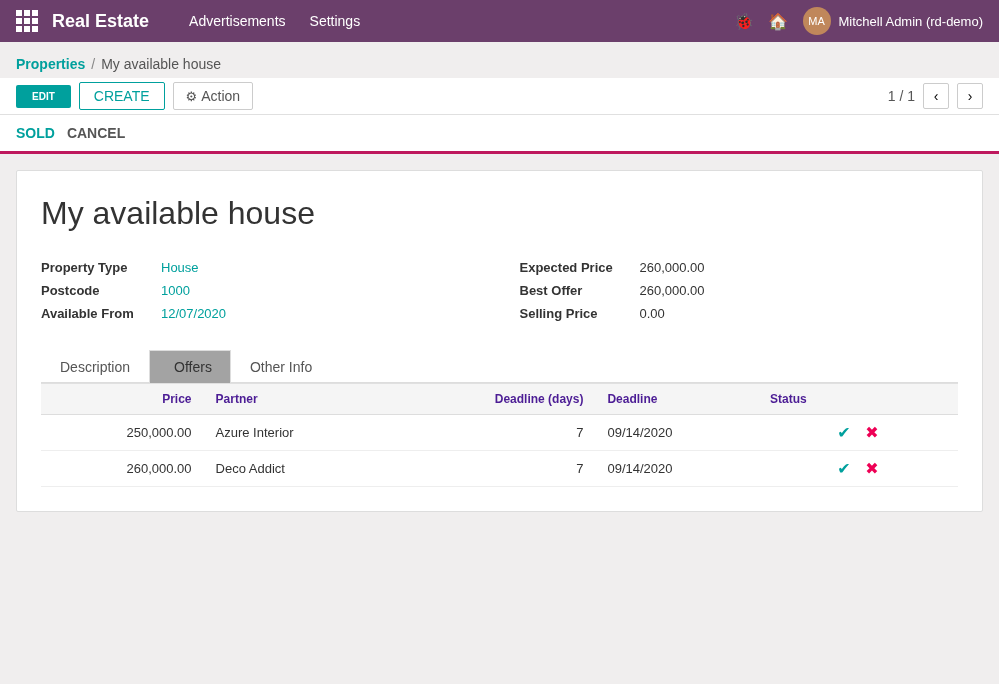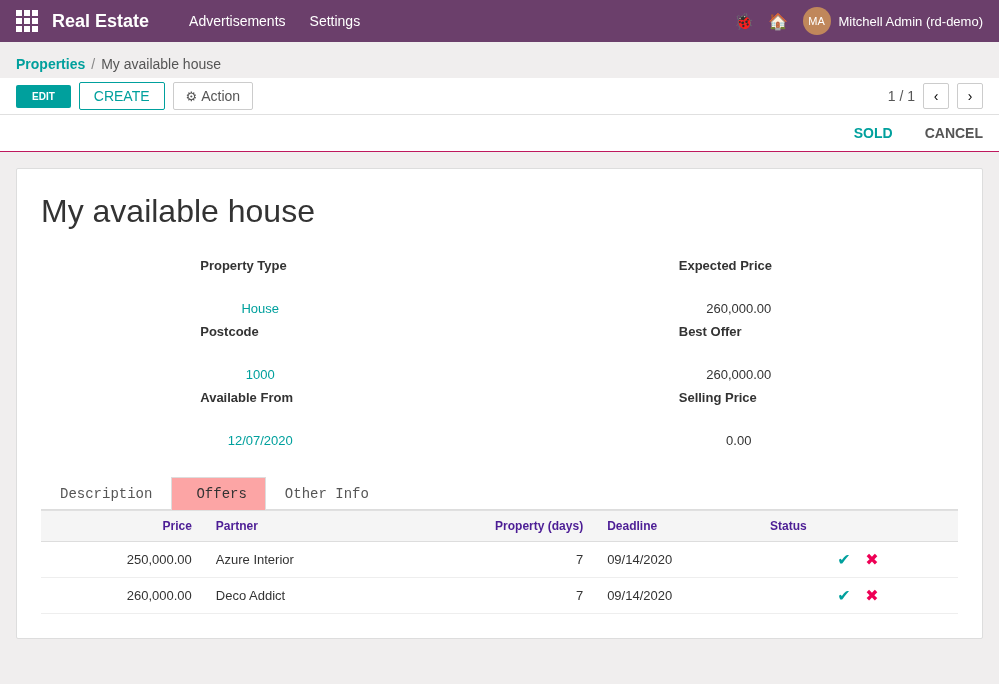--- a/index.html
+++ b/index.html
@@ -132,24 +132,23 @@
       font-size: 14px;
       border-radius: 2px;
       display: flex; align-items: center; justify-content: center;
     }
 
     
     .status-bar {
       display: flex;
       align-items: center;
       padding: 6px 16px;
-      gap: 32px;
+      gap: 12px;
       background: white;
-      border-bottom: 1px solid #be185d;
-      justify-content: flex-end;
+      border-bottom: 3px solid #be185d;
     }
     .btn-sold {
       background: transparent;
       color: #00a09d;
       border: none;
       padding: 4px 0;
       cursor: pointer;
       font-size: 14px;
       font-weight: bold;
       text-transform: uppercase;
@@ -182,23 +181,22 @@
       color: #333;
     }
     .fields-grid {
       display: grid;
       grid-template-columns: 1fr 1fr;
       gap: 8px 40px;
       margin-bottom: 28px;
     }
     .field-row {
       display: flex;
-      align-items: center;
-      gap: 28px;
-      flex-direction: column;
+      align-items: flex-end;
+      gap: 0;
     }
     .field-label {
       font-weight: bold;
       color: #333;
       min-width: 120px;
       font-size: 13px;
     }
     .field-value {
       color: #00a09d;
       font-size: 13px;
@@ -216,25 +214,24 @@
     }
     .tab {
       padding: 8px 18px;
       cursor: pointer;
       font-size: 14px;
       color: #555;
       border: 1px solid transparent;
       border-bottom: none;
       position: relative;
       top: 1px;
-      font-family: Liberation Mono, monospace;
     }
     .tab.active {
       border-color: #ddd;
-      background: #fca5a5;
+      background: #a3a3a3;
       color: #333;
       font-weight: 500;
       padding-left: 24px;
     }
 
     
     .offers-table {
       width: 100%;
       border-collapse: collapse;
       margin-top: 0;
@@ -363,21 +360,21 @@
       <div class="tab">Description</div>
       <div class="tab active">Offers</div>
       <div class="tab">Other Info</div>
     </div>
 
     <table class="offers-table">
       <thead>
         <tr>
           <th class="right">Price</th>
           <th>Partner</th>
-          <th class="right">Property (days)</th>
+          <th class="right">Deadline (days)</th>
           <th>Deadline</th>
           <th style="text-align:left;width:200px">Status</th>
         </tr>
       </thead>
       <tbody>
         <tr>
           <td class="right">250,000.00</td>
           <td>Azure Interior</td>
           <td class="right">7</td>
           <td>09/14/2020</td>

